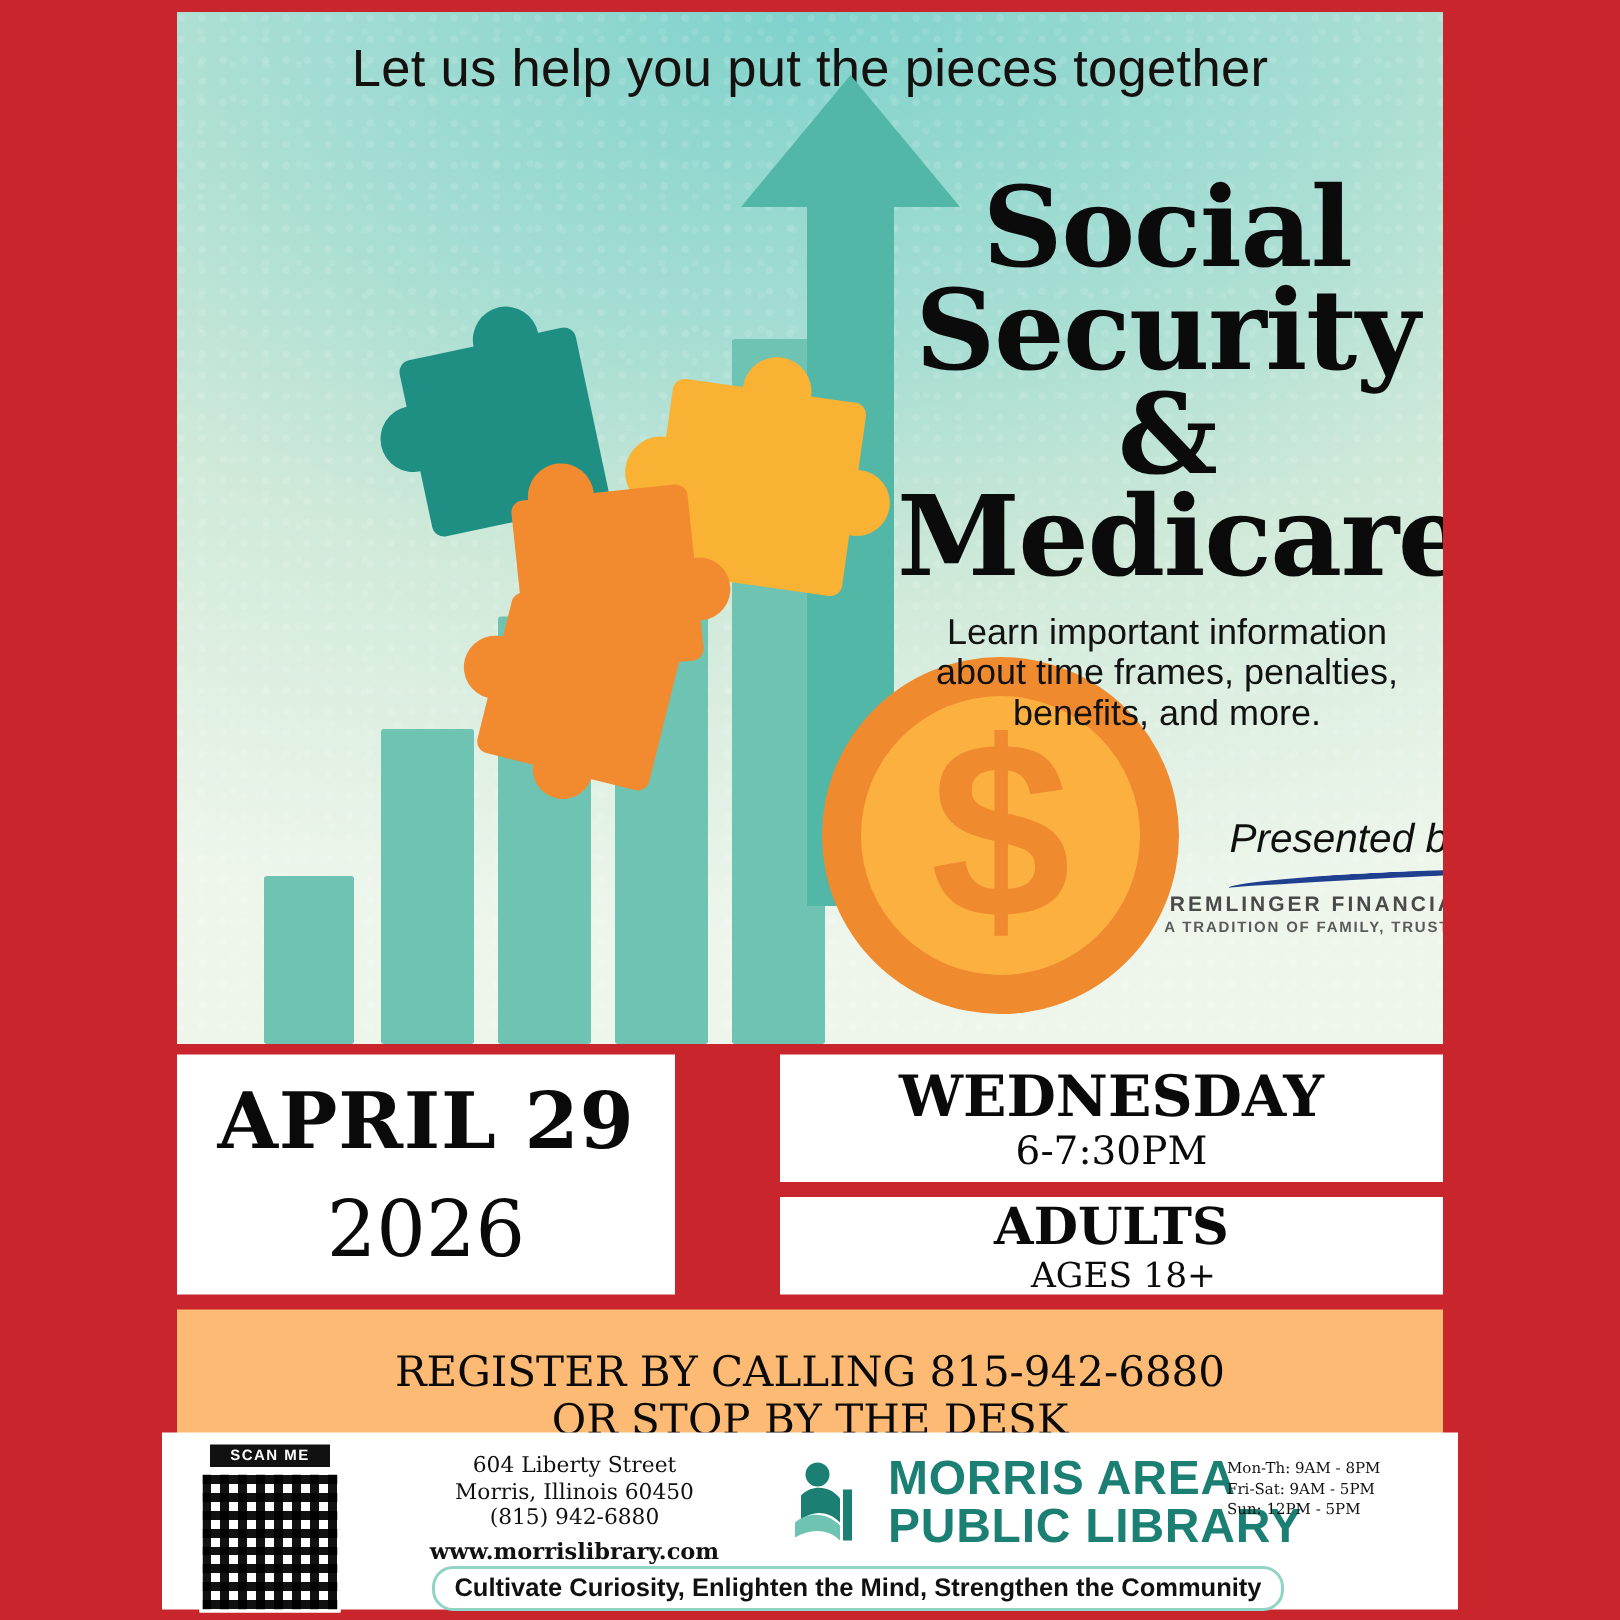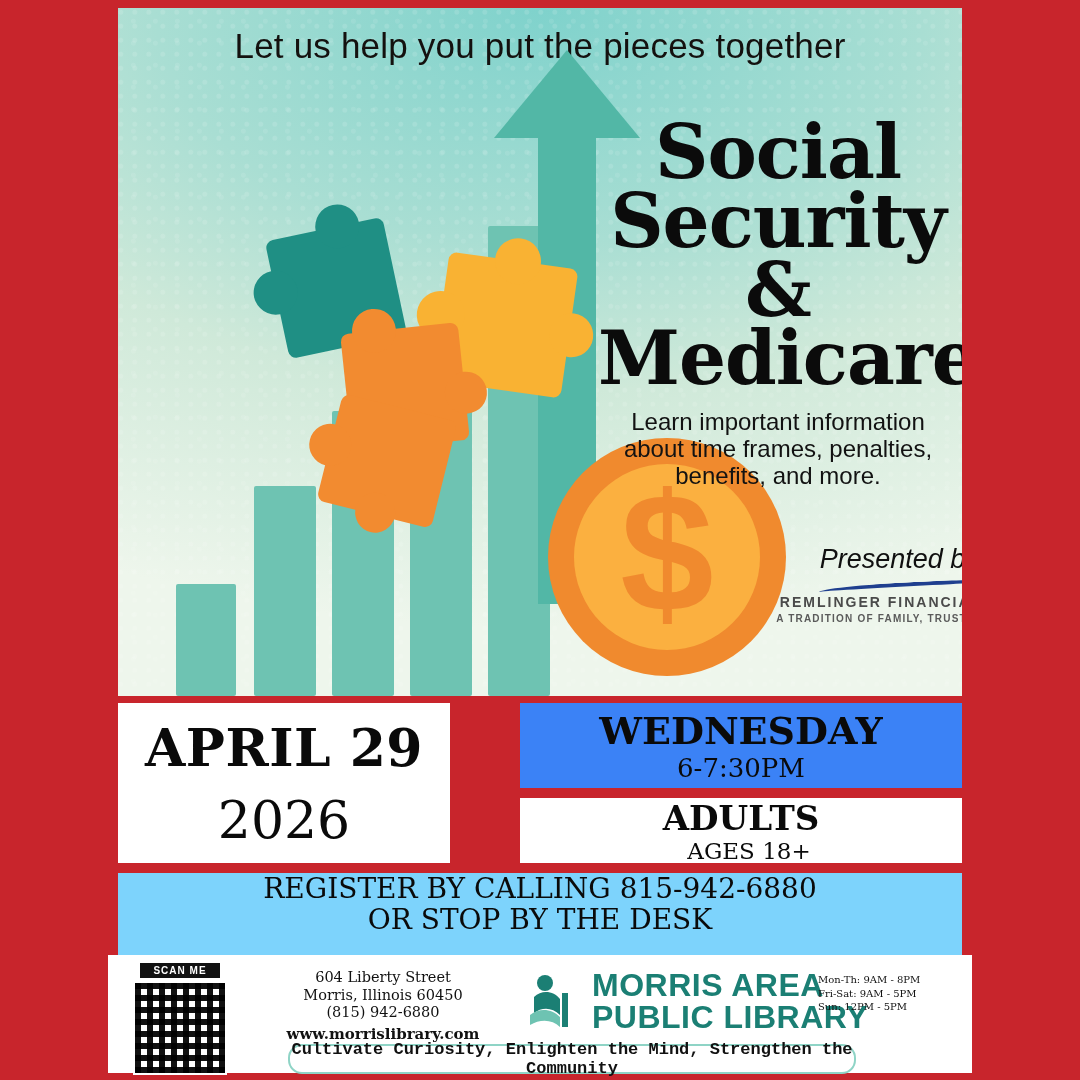--- a/index.html
+++ b/index.html
@@ -253,21 +253,21 @@
     color: #0a0a0a;
     margin-top: 12px;
   }
 
   .band-when {
     position: absolute;
     left: 520px;
     top: 703px;
     width: 442px;
     height: 85px;
-    background: #3b82f6;
+    background: #ffffff;
     display: flex;
     flex-direction: column;
     align-items: center;
     justify-content: center;
   }
   .band-when .w1 {
     font-family: "DejaVu Serif", serif;
     font-weight: bold;
     font-size: 38px;
     color: #0a0a0a;
@@ -302,25 +302,25 @@
     color: #0a0a0a;
     margin-left: 16px;
   }
 
   .band-register {
     position: absolute;
     left: 118px;
     top: 873px;
     width: 844px;
     height: 89px;
-    background: #7dd3fc;
+    background: #fdba74;
     display: flex;
     flex-direction: column;
     align-items: center;
-    justify-content: flex-start;
+    justify-content: flex-end;
   }
   .band-register div {
     font-family: "DejaVu Serif", serif;
     font-size: 28px;
     color: #0a0a0a;
     line-height: 1.12;
   }
 
   
   .footer {
@@ -404,25 +404,24 @@
     width: 564px;
     height: 26px;
     background: #ffffff;
     border: 2px solid #8fd4c6;
     border-radius: 14px;
     display: flex;
     align-items: center;
     justify-content: center;
   }
   .motto span {
-    font-family: Liberation Mono, monospace;
+    font-family: Liberation Sans, sans-serif;
     font-weight: bold;
     font-size: 17px;
     color: #111;
-    text-align: center;
   }
 </style>
 </head>
 <body>
 
 <div class="poster">
 
   <div class="hero">
     <div class="hero-noise"></div>
 

